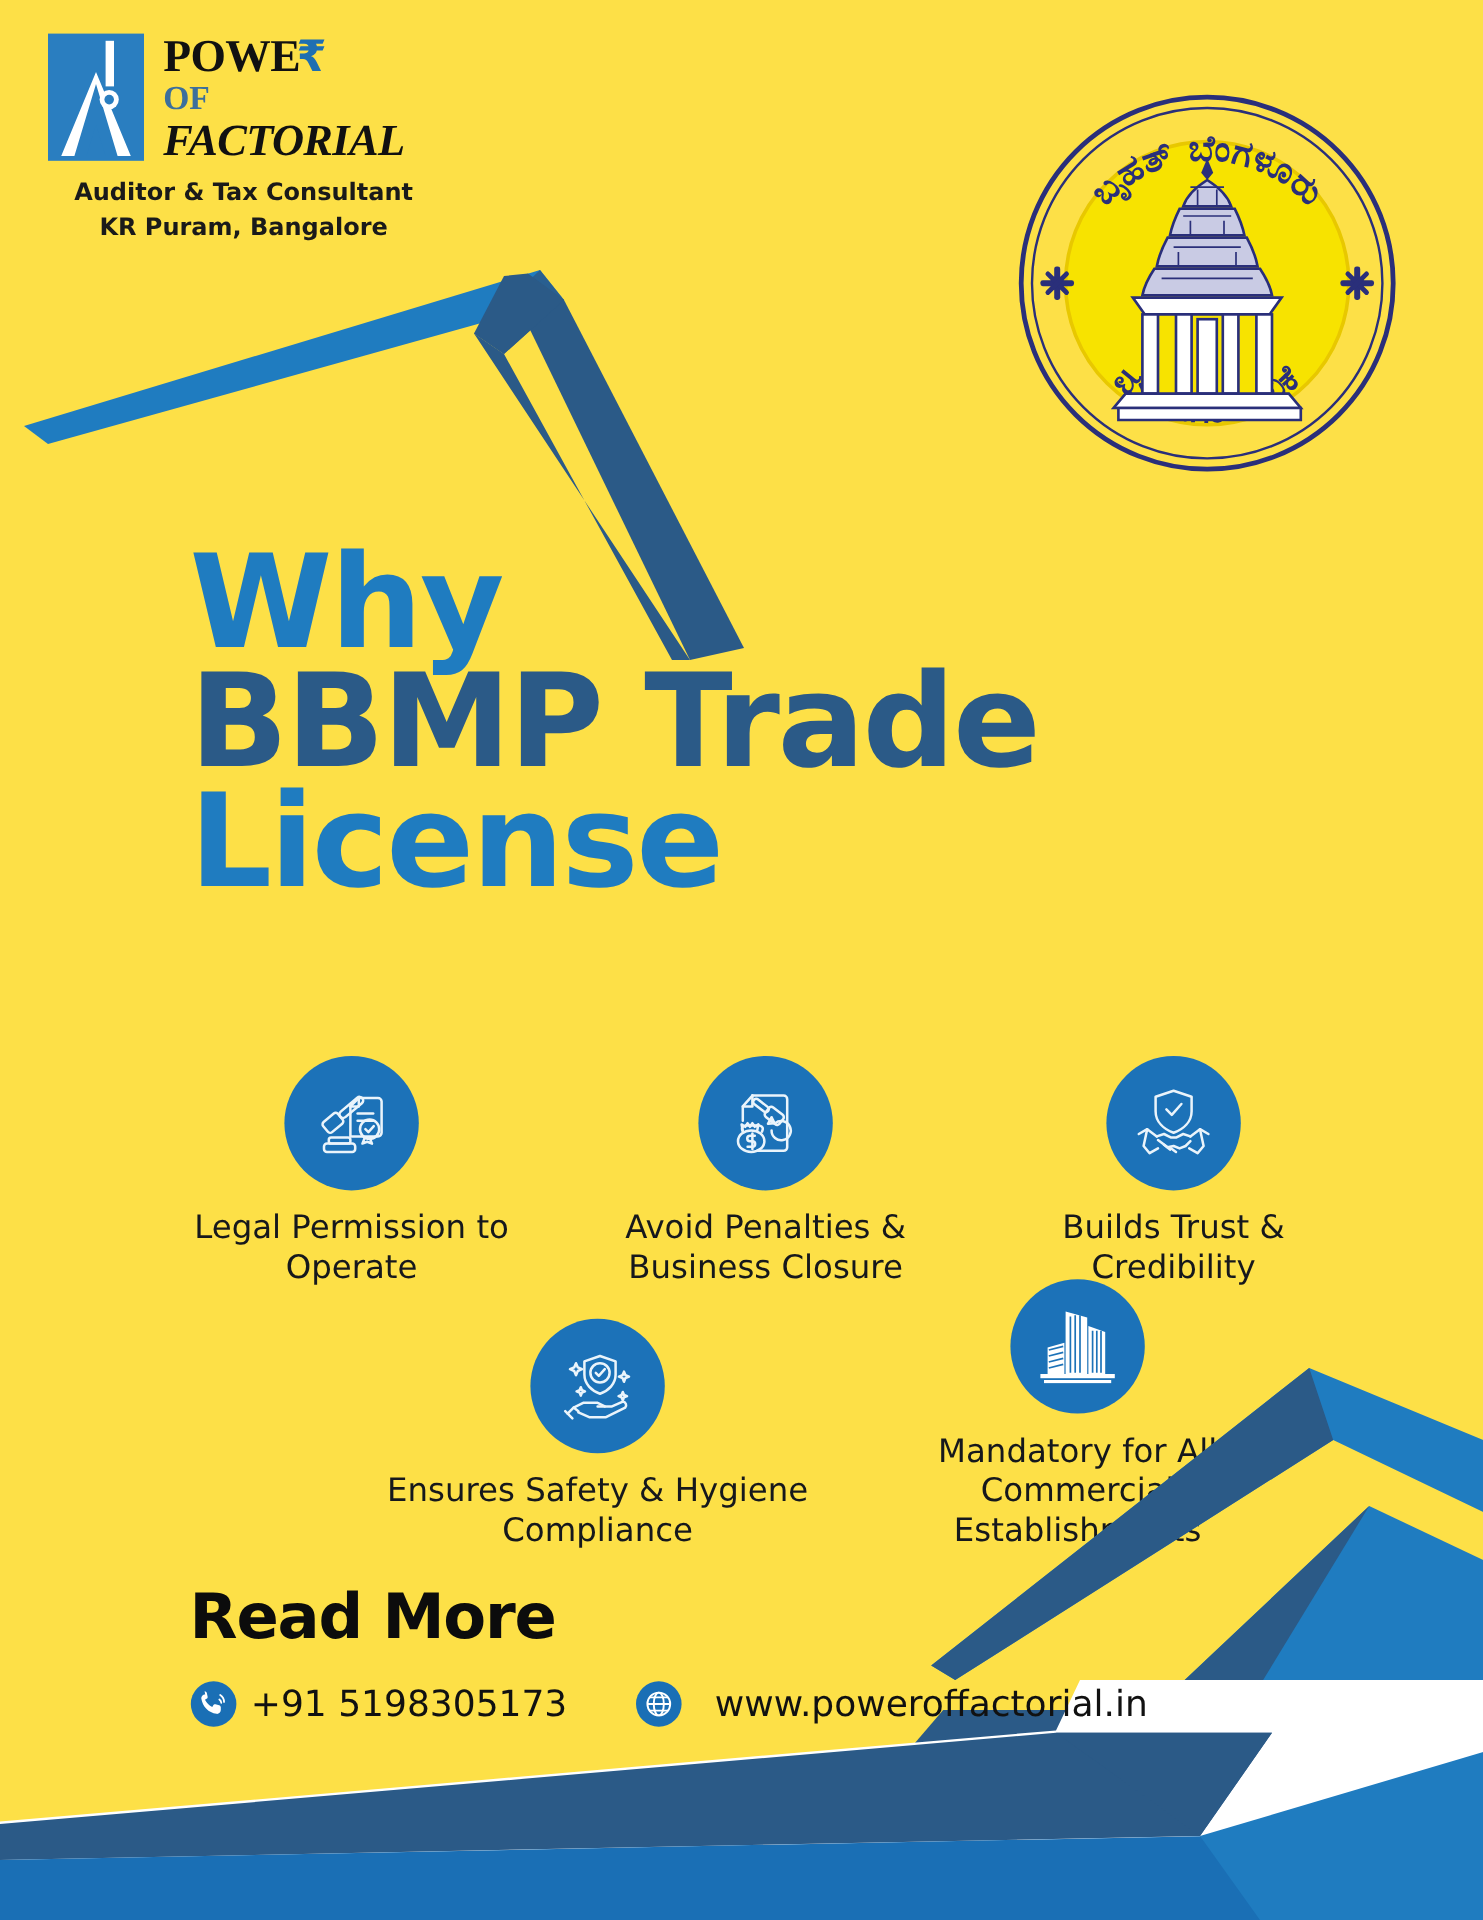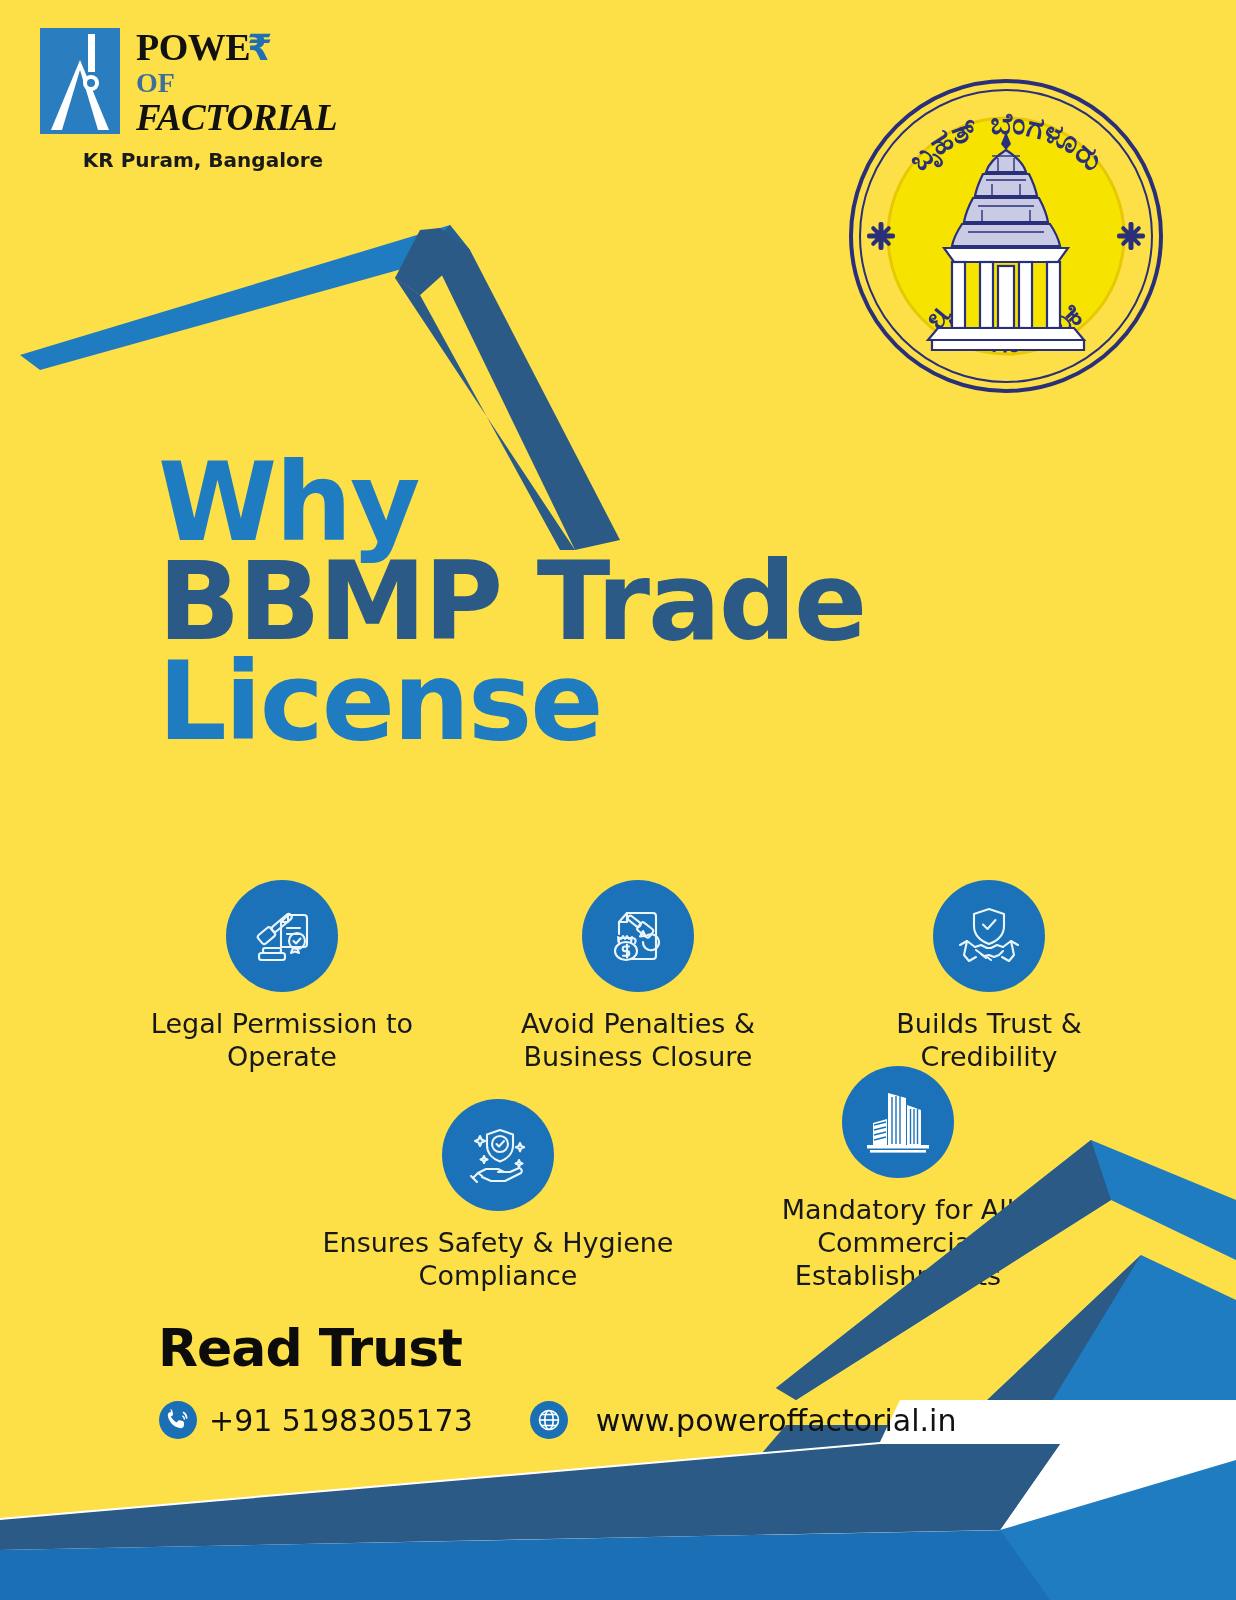--- a/index.html
+++ b/index.html
@@ -125,21 +125,21 @@
     position: absolute;
     left: 0;
     top: 880px;
     width: 1236px;
   }
   .feature-row {
     display: flex;
     justify-content: center;
     width: 1236px;
   }
-  #feature-row-1 { align-items: flex-start; gap: 11px; }
+  #feature-row-1 { align-items: flex-start; }
   #feature-row-2 { align-items: flex-end; margin-top: 8px; }
 
   .feature {
     display: flex;
     flex-direction: column;
     align-items: center;
     text-align: center;
   }
   .feature-icon {
     width: 112px;
@@ -234,20 +234,21 @@
       <div id="brand-words">
         <div class="brand-line1">
           <span>POWE</span>
             <span class="brand-rupee">₹</span>
         </div>
         <div class="brand-line2">OF</div>
         <div class="brand-line3">FACTORIAL</div>
       </div>
     </div>
     <div id="brand-sub">
+      <div class="brand-sub-line">Auditor &amp; Tax Consultant</div>
       <div class="brand-sub-line">KR Puram, Bangalore</div>
     </div>
   </div>
 
   <div id="bbmp-seal">
     <svg width="320" height="320" viewBox="0 0 320 320" xmlns="http://www.w3.org/2000/svg">
       <circle cx="160" cy="160" r="155" fill="none" stroke="#2a2f7a" stroke-width="4"></circle>
       <circle cx="160" cy="160" r="146" fill="none" stroke="#2a2f7a" stroke-width="2"></circle>
       <circle cx="160" cy="160" r="118" fill="#f7e300"></circle>
       <circle cx="160" cy="160" r="118" fill="none" stroke="#e8c800" stroke-width="3"></circle>
@@ -454,21 +455,21 @@
     <svg width="1236" height="200" viewBox="0 0 1236 200" xmlns="http://www.w3.org/2000/svg">
       <polygon points="0,118 880,42 900,0 1236,0 1236,200 0,200" fill="#ffffff"></polygon>
       <polygon points="0,120 880,44 1060,44 1000,130 0,150" fill="#2b5a87"></polygon>
       <polygon points="0,150 1010,130 1070,200 0,200" fill="#1a6fb5"></polygon>
       <polygon points="1000,130 1236,60 1236,200 1050,200" fill="#1f7cc0"></polygon>
       <polygon points="880,44 1060,44 1000,130" fill="#2b5a87"></polygon>
     </svg>
   </div>
 
   <div id="footer">
-    <div id="read-more">Read Trust</div>
+    <div id="read-more">Read More</div>
     <div id="contact-row">
 
       <div class="contact-item" id="contact-phone">
         <div class="contact-icon">
           <svg width="40" height="40" viewBox="0 0 40 40" xmlns="http://www.w3.org/2000/svg">
             <circle cx="20" cy="20" r="19" fill="#1a6fb5"></circle>
             <path d="M13 12 c-2 0 -3.5 1.8 -3.2 3.6 c1 6.6 6 11.6 12.6 12.6 c1.8 0.3 3.6 -1.2 3.6 -3.2 v-2.2 c0 -0.9 -0.6 -1.6 -1.4 -1.8 l-3 -0.7 c-0.8 -0.2 -1.6 0.2 -2 0.9 l-0.7 1.3 c-2.6 -1.4 -4.7 -3.5 -6.1 -6.1 l1.3 -0.7 c0.7 -0.4 1.1 -1.2 0.9 -2 l-0.7 -3 c-0.2 -0.8 -0.9 -1.4 -1.8 -1.4 z" fill="#ffffff"></path>
             <g fill="none" stroke="#ffffff" stroke-width="1.5" stroke-linecap="round">
               <path d="M25.5 12.5 a7 7 0 0 1 3.2 5.8"></path>
               <path d="M24.8 16.2 a3.6 3.6 0 0 1 1.6 2.8"></path>

